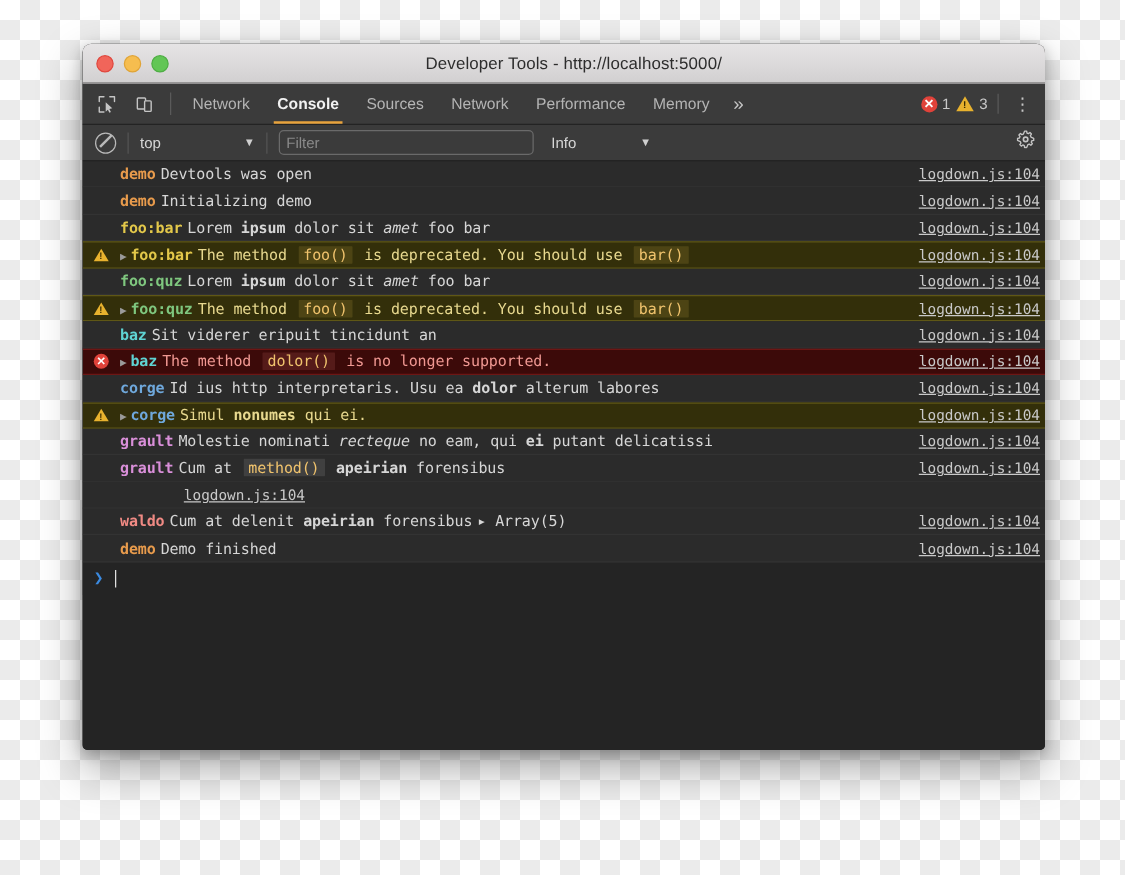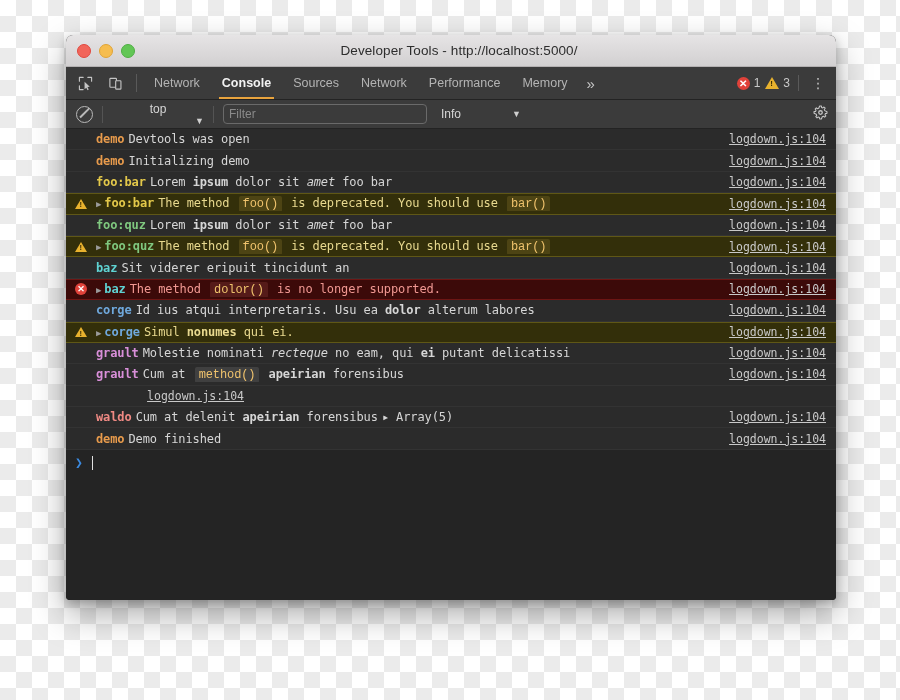--- a/index.html
+++ b/index.html
@@ -183,21 +183,20 @@
     transform: rotate(-45deg);
     transform-origin: center;
   }
   .fdiv { width: 1px; height: 17px; background: #545454; margin: 0 9px; }
   .ctx-select {
     display: flex;
     align-items: center;
     min-width: 92px;
     font-size: 12px;
     color: #d6d6d6;
-    flex-direction: column;
   }
   .ctx-select .caret { margin-left: auto; font-size: 9px; color: #cfcfcf; }
   .filter-input {
     width: 192px;
     height: 18px;
     background: #3b3b3b;
     border: 1px solid #6a6a6a;
     border-radius: 4px;
     color: #8e8e8e;
     font-size: 12px;
@@ -296,32 +295,31 @@
   }
   .ns { font-weight: bold; margin-right: 4px; }
   .b  { font-weight: bold; }
   .i  { font-style: italic; }
   .code {
     background: rgba(255,255,255,0.10);
     color: #f0c36d;
     padding: 1px 4px;
     border-radius: 2px;
     margin: 0 2px;
-    font-family: Liberation Mono, monospace;
   }
   .row.warn .msg { color: #e8d98f; }
   .row.error .msg { color: #f09892; }
   .row.warn .code { background: rgba(255,220,90,0.13); }
   .row.error .code { background: rgba(255,150,140,0.13); margin-top: 12px; }
   .obj-ref { color: #d6d6d6; margin-left: 4px; }
   .src {
     width: 148px;
     min-width: 148px;
     text-align: right;
-    padding-right: 10px;
+    padding-right: 4px;
     color: #c9c9c9;
     text-decoration: underline;
     font-size: 11.5px;
     white-space: nowrap;
   }
   .promptrow {
     display: flex;
     align-items: center;
     height: 26px;
     padding-left: 9px;
@@ -460,21 +458,21 @@
         </div>
         <div class="row error">
           <div class="gutter">
             <div class="sm-err">✕</div>
           </div>
           <div class="msg"><span class="disclose">▶</span><span class="ns" style="color: rgb(95, 211, 211);">baz</span><span>The method </span><span class="code">dolor()</span><span> is no longer supported.</span></div>
           <a class="src">logdown.js:104</a>
         </div>
         <div class="row">
           <div class="gutter"></div>
-          <div class="msg"><span class="ns" style="color: rgb(111, 168, 220);">corge</span><span>Id ius atqui interpretaris. Usu ea </span><span class="b">dolor</span><span> alterum labores</span></div>
+          <div class="msg"><span class="ns" style="color: rgb(111, 168, 220);">corge</span><span>Id ius http interpretaris. Usu ea </span><span class="b">dolor</span><span> alterum labores</span></div>
           <a class="src">logdown.js:104</a>
         </div>
         <div class="row warn">
           <div class="gutter">
             <div class="sm-warn"></div>
           </div>
           <div class="msg"><span class="disclose">▶</span><span class="ns" style="color: rgb(111, 168, 220);">corge</span><span>Simul </span><span class="b">nonumes</span><span> qui ei.</span></div>
           <a class="src">logdown.js:104</a>
         </div>
         <div class="row">

